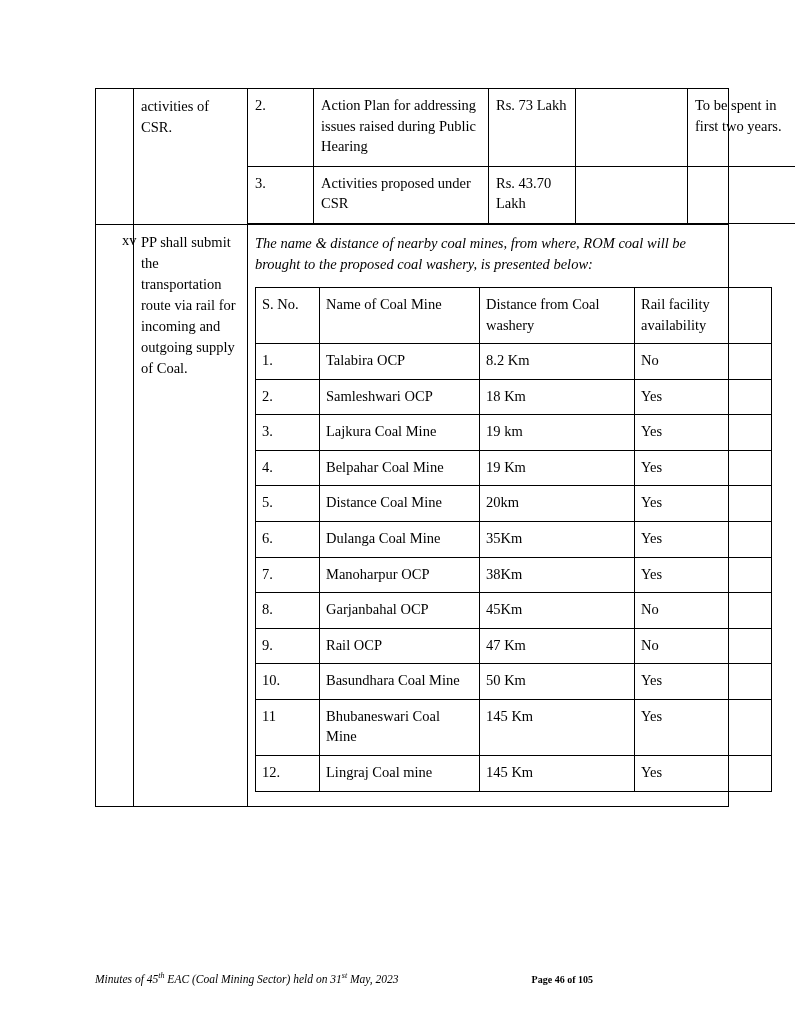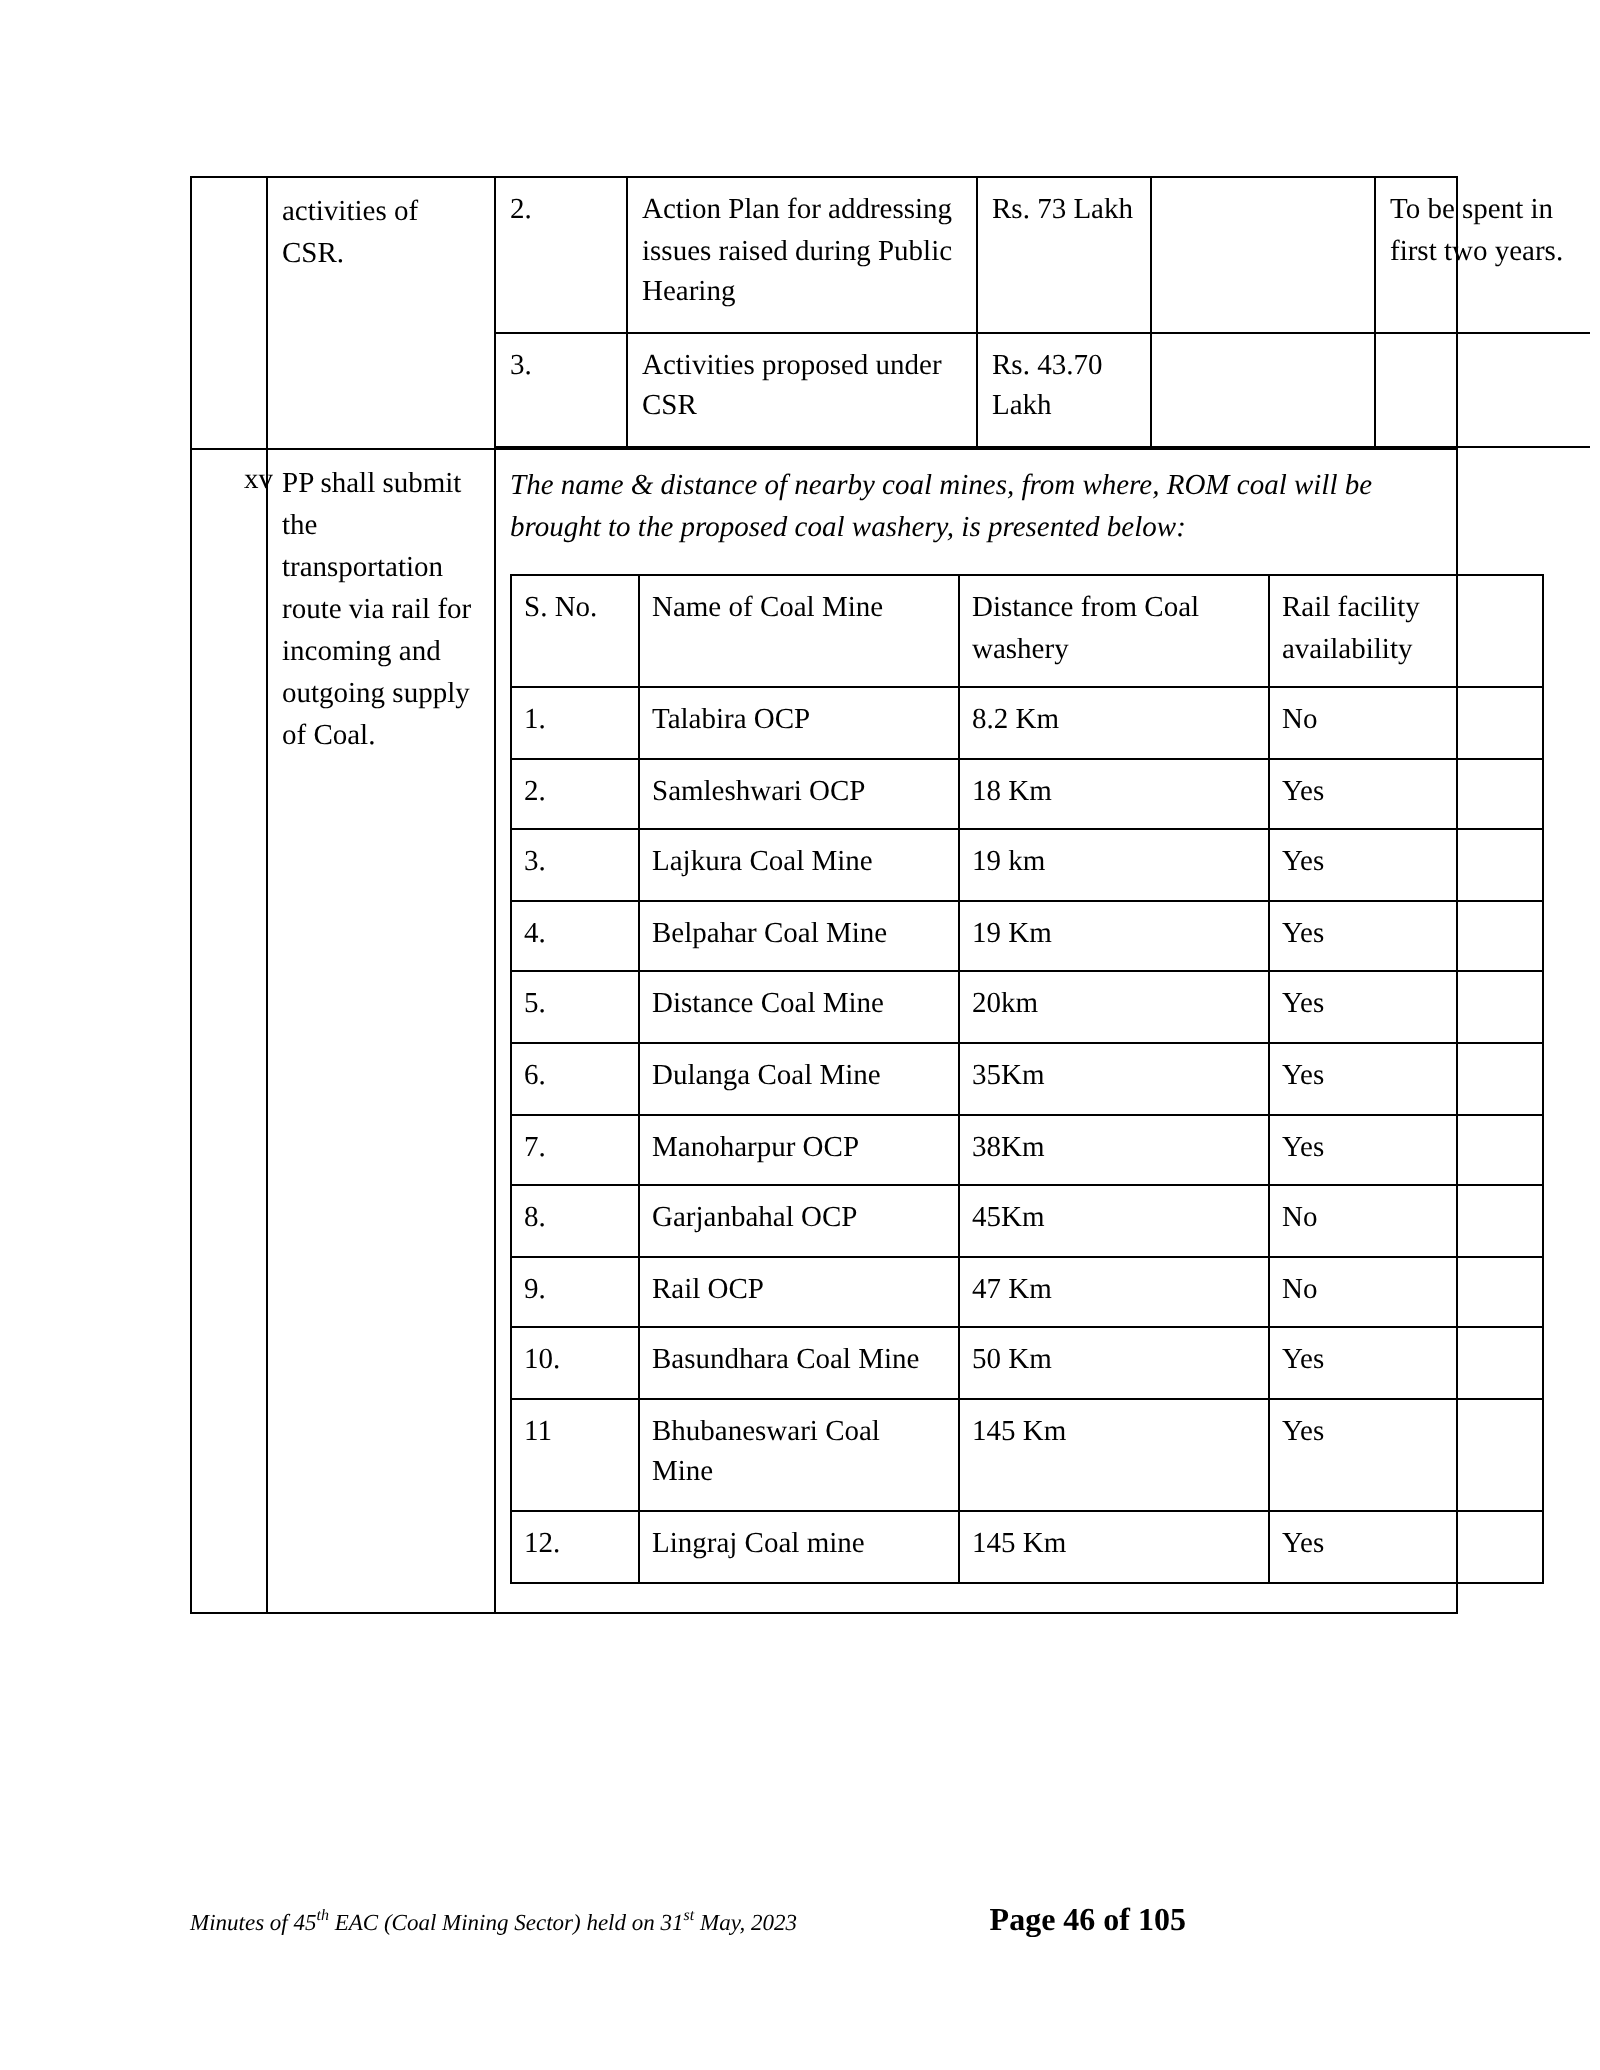--- a/index.html
+++ b/index.html
@@ -90,28 +90,28 @@
   .m-rail { width: 125px; }
 
   .roman-cell { padding: 7px 4px 0 6px; font-size: 14.5px; text-align: left; margin-left: 20px; }
   .label-cell { padding: 7px 6px 0 7px; font-size: 14.5px; line-height: 1.45; }
 
   
   .footer {
     position: absolute;
     left: 95px;
     right: 75px;
-    bottom: 65px;
+    bottom: 50px;
     display: flex;
     justify-content: space-between;
     align-items: baseline;
     font-size: 11.5px;
     font-style: italic;
   }
-  .footer .right { font-style: normal; font-size: 16px; }
+  .footer .right { font-style: normal; font-size: 10px; }
   .footer .right b { font-weight: bold; }
   sup { font-size: 8px; vertical-align: super; }
   .nowrap { white-space: nowrap; }
 </style>
 </head>
 <body>
 
 <div class="page">
 
   <table class="outer">

